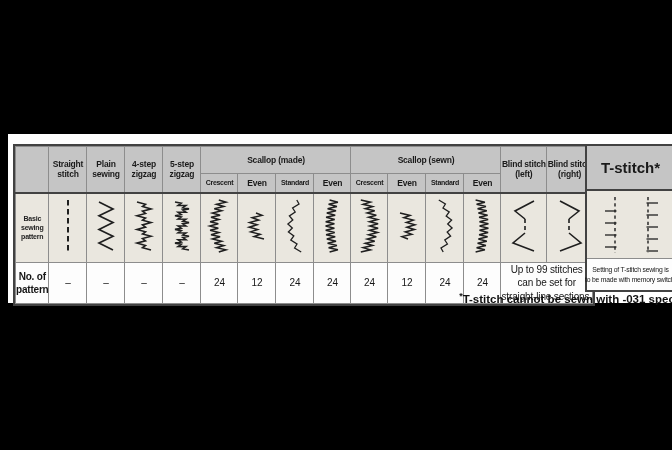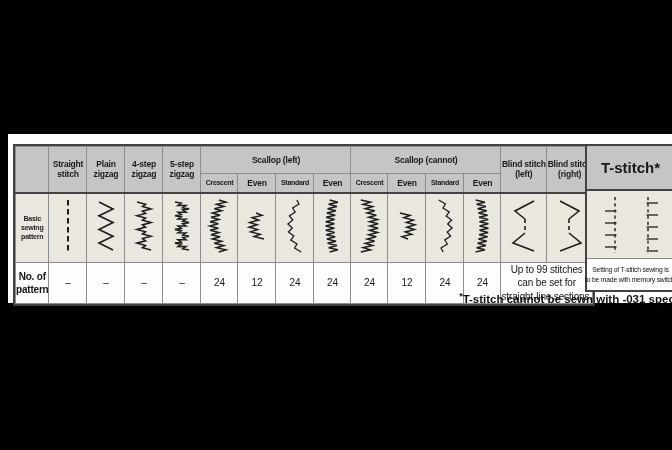--- a/index.html
+++ b/index.html
@@ -61,25 +61,25 @@
             <col style="width:38px">
             <col style="width:38px">
             <col style="width:37px">
           <col style="width:35px">
             <col style="width:35px">
         </colgroup>
         <tbody>
             <tr class="hdr r1">
           <td rowspan="2"></td>
           <td rowspan="2">Straight stitch</td>
-          <td rowspan="2">Plain zigzag</td>
+          <td rowspan="2">Plain sewing</td>
           <td rowspan="2">4-step zigzag</td>
           <td rowspan="2">5-step zigzag</td>
-          <td colspan="4">Scallop (left)</td>
-          <td colspan="4">Scallop (cannot)</td>
+          <td colspan="4">Scallop (made)</td>
+          <td colspan="4">Scallop (sewn)</td>
           <td rowspan="2">Blind stitch (left)</td>
           <td rowspan="2">Blind stitch (right)</td>
         </tr>
         <tr class="hdr r2">
           <td>Crescent</td>
           <td>Even</td>
           <td>Standard</td>
           <td>Even</td>
           <td>Crescent</td>
           <td>Even</td>

